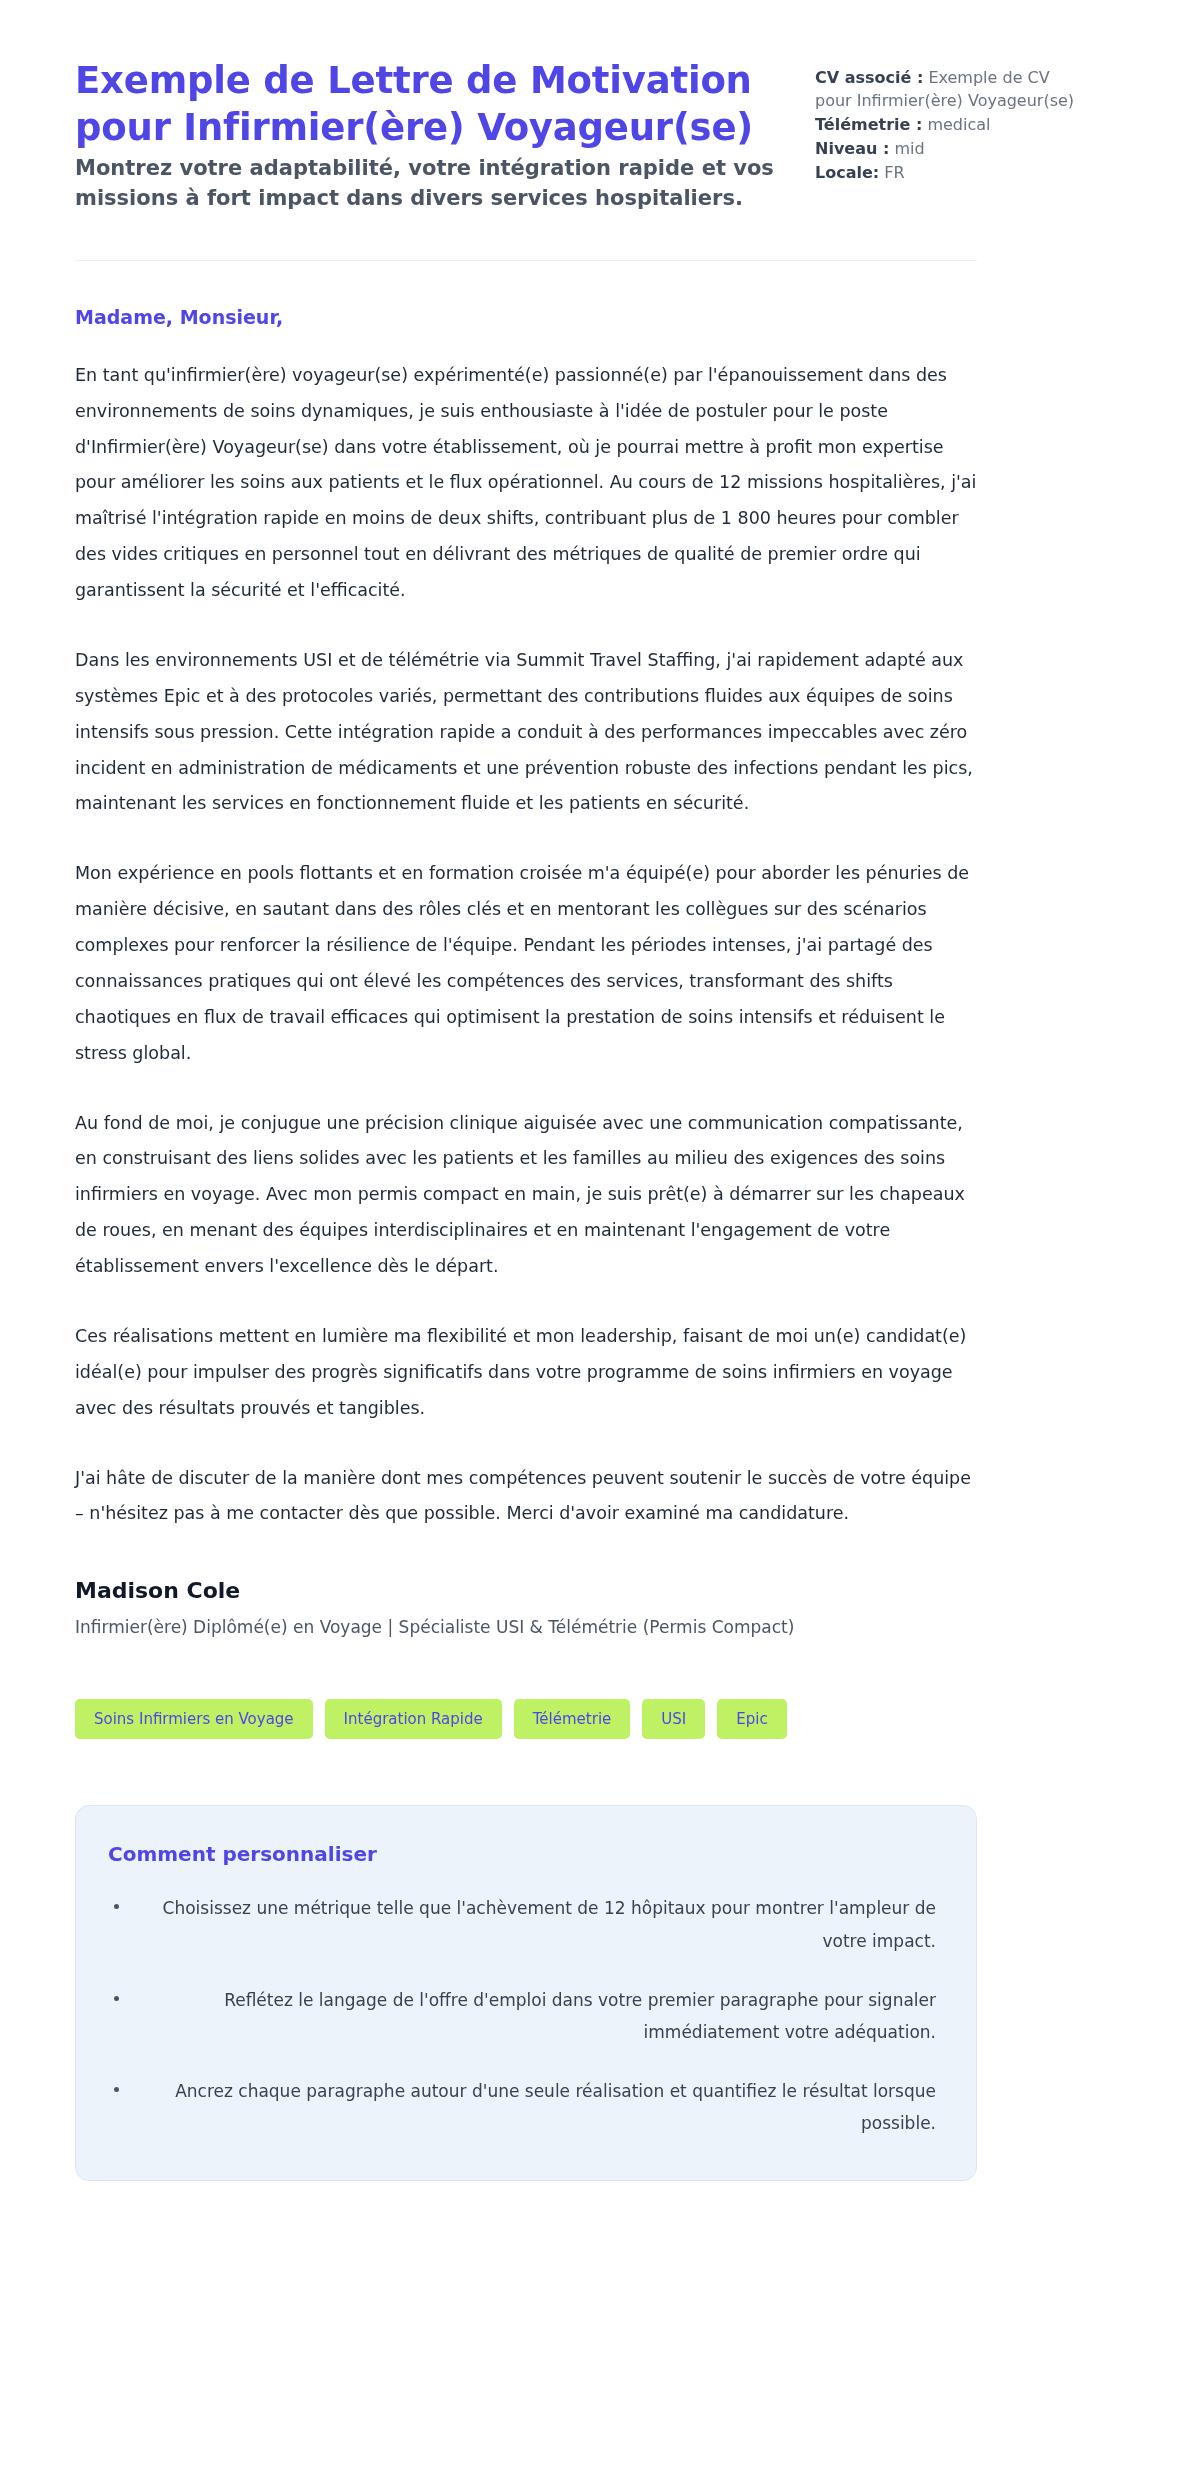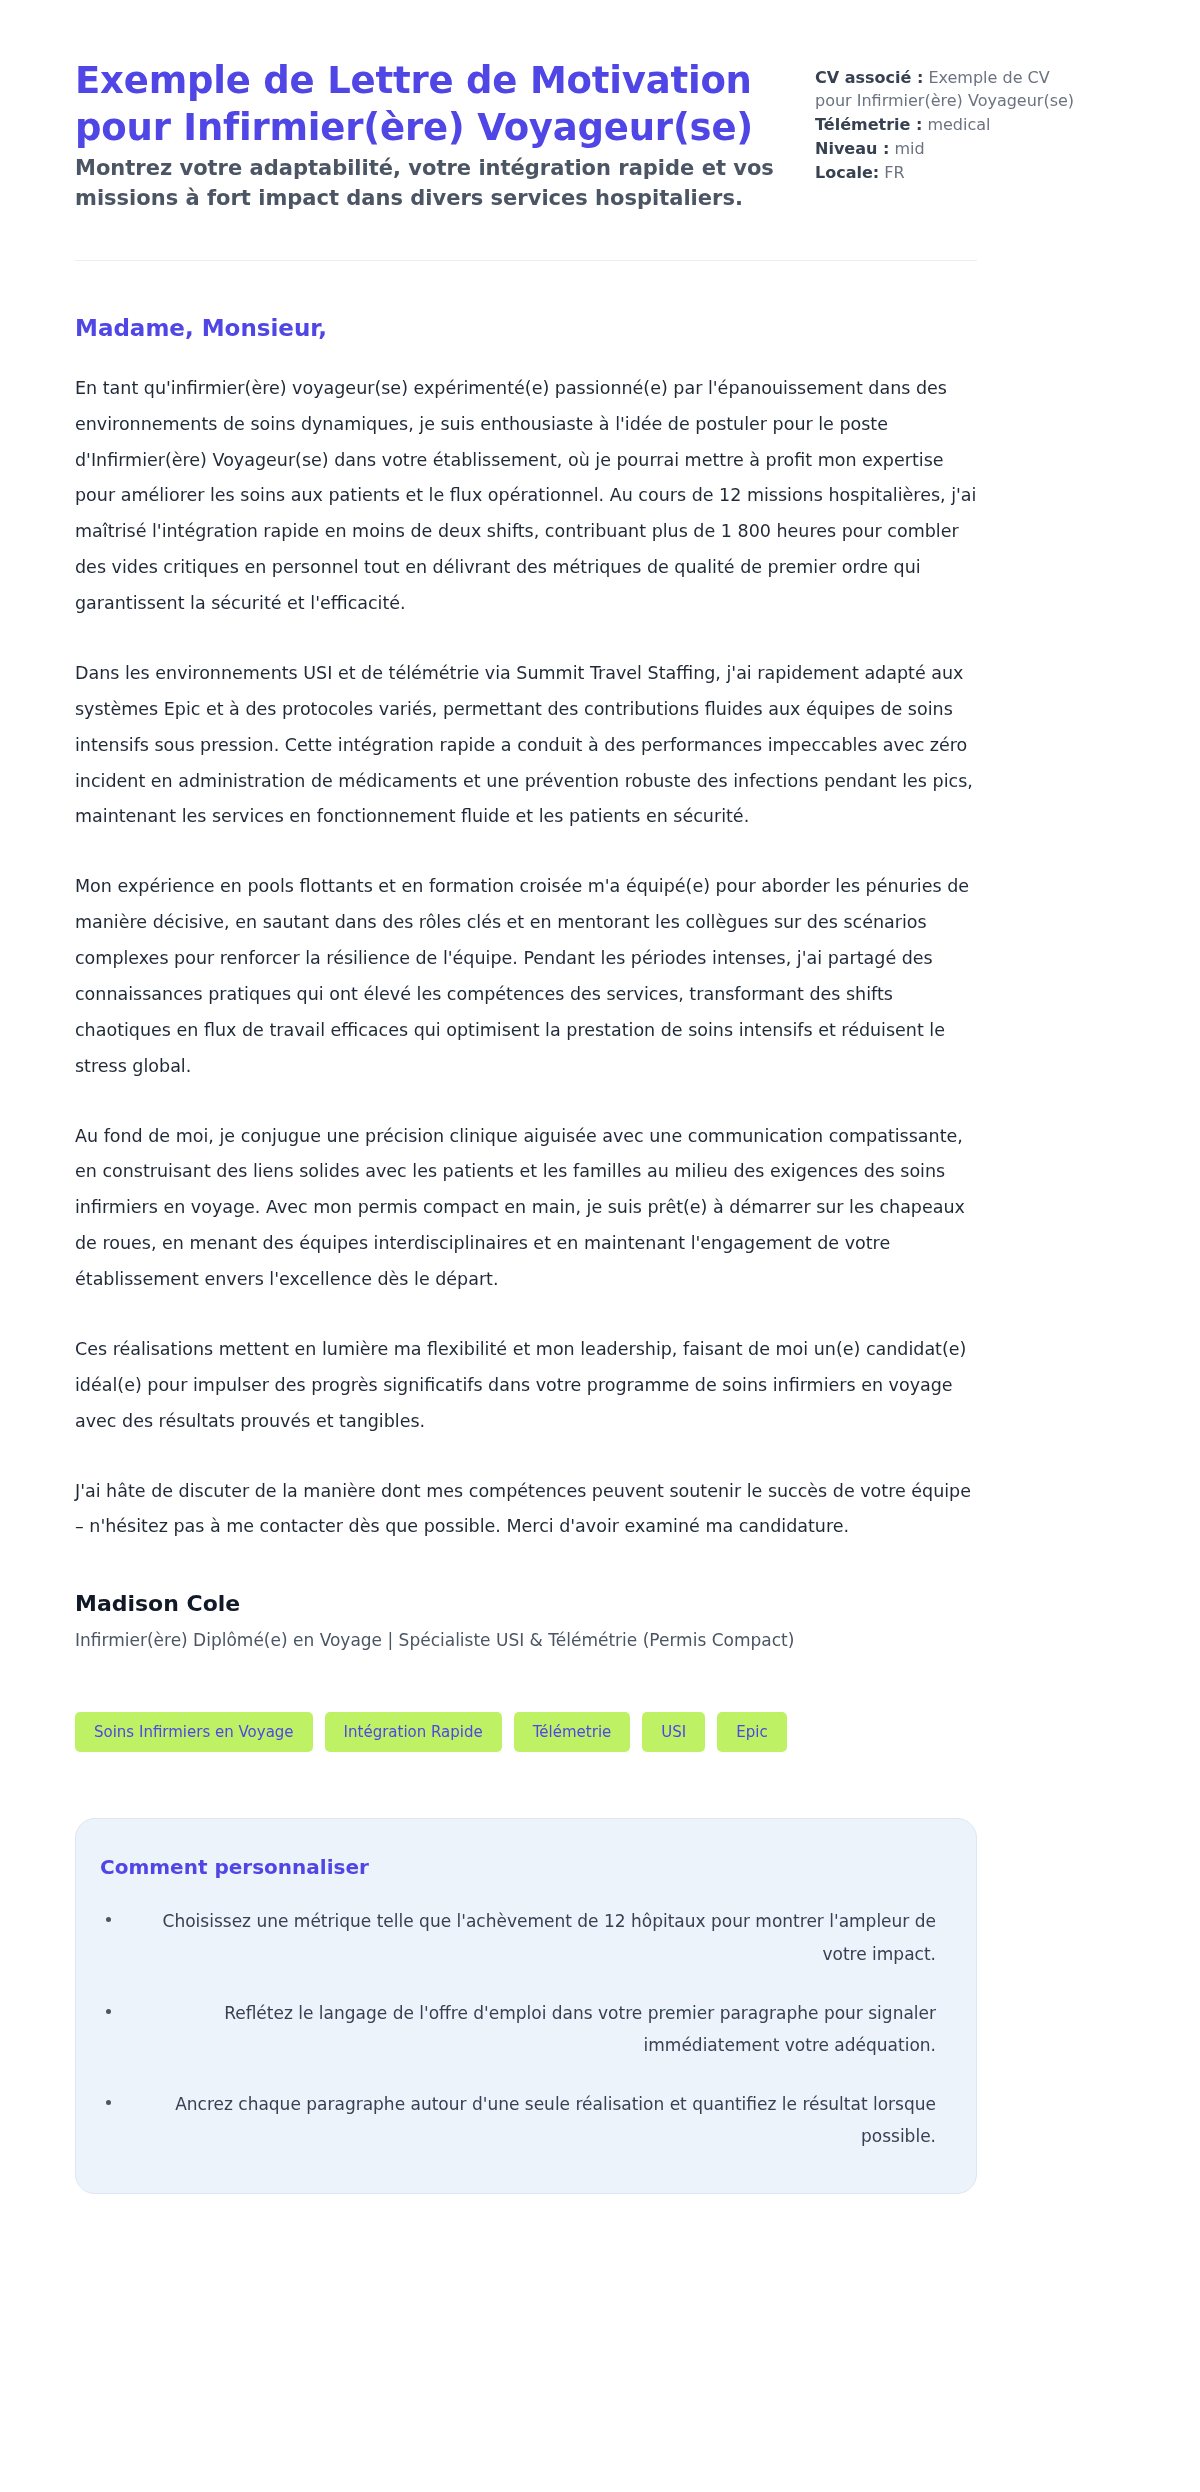--- a/index.html
+++ b/index.html
@@ -68,24 +68,24 @@
     margin: 46px 0 0 0;
     border: 0;
     border-top: 1px solid #eceef1;
     height: 0;
   }
 
   
   .letter { padding-top: 42px; }
 
   .salutation {
-    font-size: 23px;
-    font-weight: 700;
-    color: #4f46e5;
-    margin: 12px 0 30px 0;
+    font-size: 19px;
+    font-weight: 700;
+    color: #4f46e5;
+    margin: 3px 0 30px 0;
   }
   .letter p.body-para {
     margin: 0 0 34px 0;
     font-size: 17.5px;
     line-height: 2.05;
     color: #1f2937;
   }
 
   
   .signature { margin-top: 46px; }
@@ -115,22 +115,22 @@
     border-radius: 5px;
     padding: 11px 19px;
     white-space: nowrap;
   }
 
   
   .callout {
     margin-top: 66px;
     background: #edf3fb;
     border: 1px solid #dde6f3;
-    border-radius: 20px;
-    padding: 36px 40px 40px 24px;
+    border-radius: 14px;
+    padding: 36px 40px 40px 32px;
   }
   .callout-title {
     margin: 0 0 26px 0;
     font-size: 20px;
     font-weight: 700;
     color: #4f46e5;
   }
   .callout-list {
     margin: 0;
     padding: 0;

